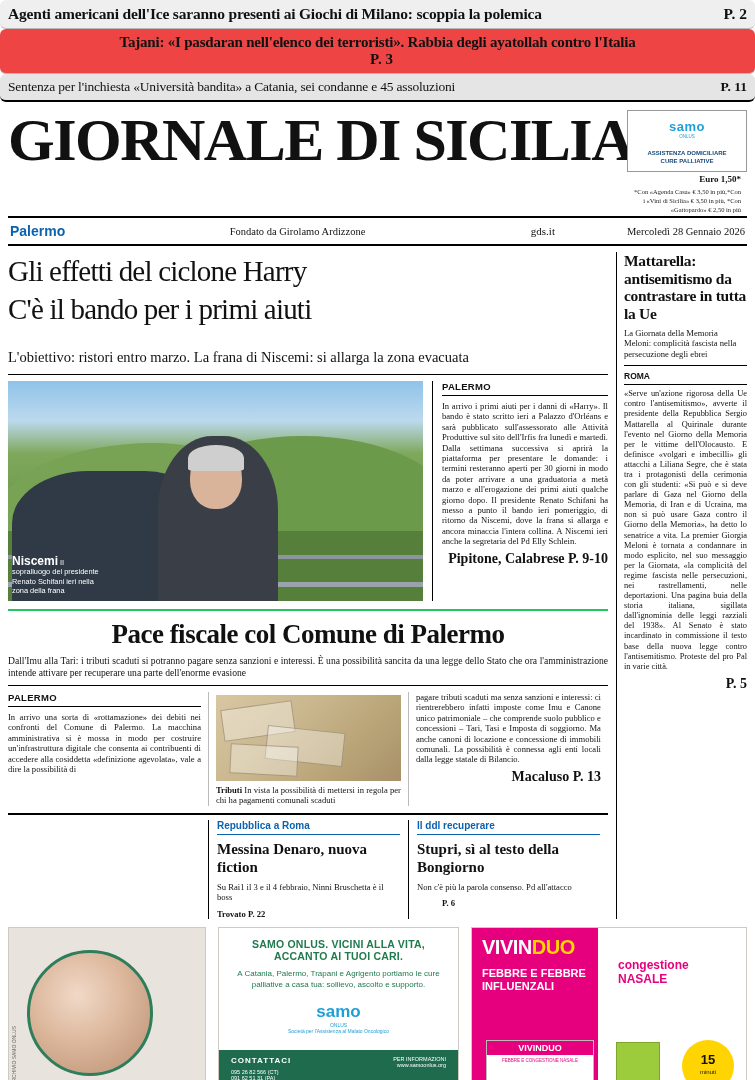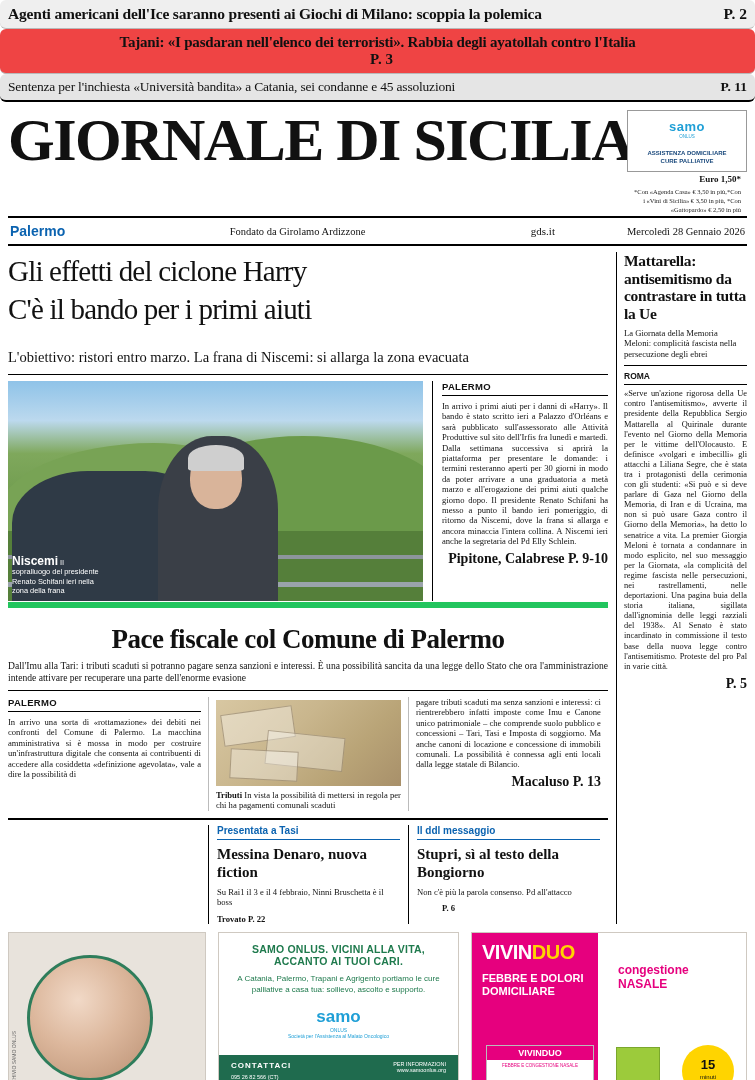--- a/index.html
+++ b/index.html
@@ -293,23 +293,23 @@
   }
   .byline {
     font-weight: bold;
     font-size: 14px;
     text-align: right;
     margin-top: 4px;
   }
 
   
   .second-lead {
-    border-top: 6px solid #22c55e;
-    margin-top: 1px;
-    padding-top: 14px;
+    border-top: 2px solid #22c55e;
+    margin-top: 8px;
+    padding-top: 6px;
   }
   .second-title {
     font-weight: bold;
     font-size: 27px;
     line-height: 30px;
     text-align: center;
     letter-spacing: -0.5px;
     margin: 2px 0 6px 0;
   }
   .second-sub {
@@ -660,30 +660,30 @@
           <div class="sb-col">
             <div class="bodytext">pagare tributi scaduti ma senza sanzioni e interessi: ci rientrerebbero infatti imposte come Imu e Canone unico patrimoniale – che comprende suolo pubblico e concessioni – Tari, Tasi e Imposta di soggiorno. Ma anche canoni di locazione e concessione di immobili comunali. La possibilità è connessa agli enti locali dalla legge statale di Bilancio.</div>
             <div class="byline">Macaluso  P. 13</div>
           </div>
         </div>
       </div>
 
       <div class="bottom-boxes">
         <div class="bbox"></div>
         <div class="bbox">
-          <div class="kicker-blue">Presentata a Tasi</div>
+          <div class="kicker-blue">Repubblica a Roma</div>
           <div class="bbox-title">Messina Denaro, nuova fiction</div>
           <div class="bbox-foot">Su Rai1 il 3 e il 4 febbraio, Ninni Bruschetta è il boss</div>
           <div class="bbox-page" style="margin-top:6px;">
             <span>Trovato</span>
             <span>P. 22</span>
           </div>
         </div>
         <div class="bbox">
-          <div class="kicker-blue">Il ddl messaggio</div>
+          <div class="kicker-blue">Il ddl recuperare</div>
           <div class="bbox-title">Stupri, sì al testo della Bongiorno</div>
           <div class="bbox-foot">Non c'è più la parola consenso. Pd all'attacco</div>
           <div class="bbox-page" style="margin-top:6px;padding-left:25px;">
             <span>P. 6</span>
           </div>
         </div>
       </div>
 
     </div>
 
@@ -722,21 +722,21 @@
         </div>
         <div style="white-space:pre-line;text-align:right;">PER INFORMAZIONI
 www.samoonlus.org</div>
       </div>
     </div>
 
     <div class="ad-right">
       <div class="brand">
         <span>VIVIN</span><span class="duo">DUO</span>
       </div>
-      <div class="claim1">FEBBRE E DOLORI DOMICILIARE</div>
+      <div class="claim1">FEBBRE E FEBBRE INFLUENZALI</div>
       <div class="claim2">congestione NASALE</div>
       <div class="pack">
         <div class="pb">VIVINDUO</div>
         <div class="pt">FEBBRE E CONGESTIONE NASALE</div>
       </div>
       <div class="green-pack"></div>
       <div class="badge">
         <span>15</span>
         <small>minuti</small>
       </div>

